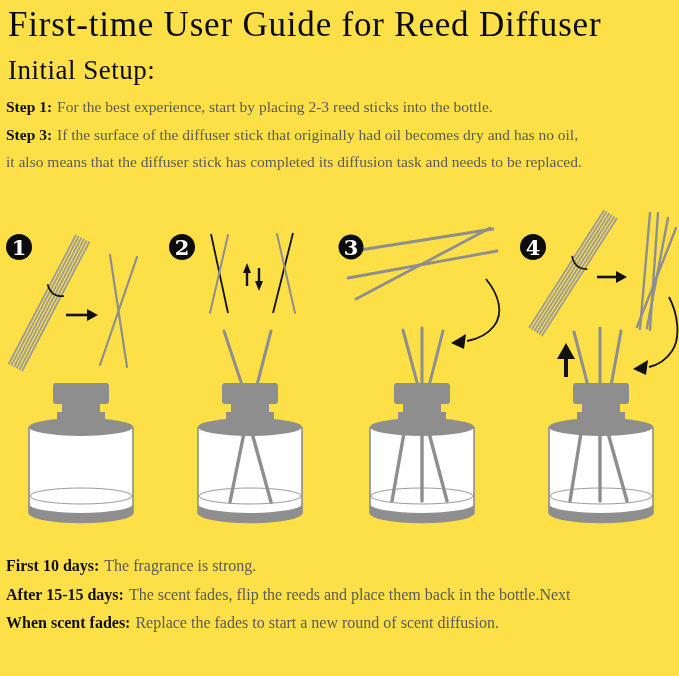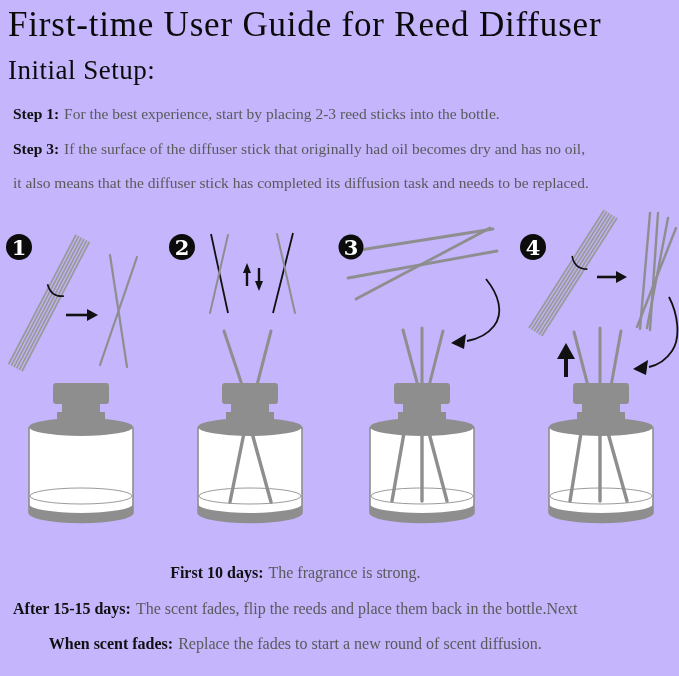--- a/index.html
+++ b/index.html
@@ -1,40 +1,40 @@
 <!DOCTYPE html>
 <html><head>
 <meta charset="utf-8">
 <style>
   html,body{margin:0;padding:0;background:#fff;}
   .page{
-    position:relative;width:679px;height:676px;background:#c4b5fd;overflow:hidden;
+    position:relative;width:679px;height:676px;background:#fde047;overflow:hidden;
     font-family:"Liberation Serif","DejaVu Serif",serif;color:#0a0a0a;
   }
   .title{
     position:absolute;top:2px;left:8px;font-size:35px;line-height:46px;
     letter-spacing:0.8px;white-space:nowrap;color:#0a0a0a;font-weight:normal;margin:0;
   }
   .setup-heading{
     position:absolute;top:52px;left:8px;font-size:27px;line-height:37px;
     color:#0a0a0a;font-weight:normal;margin:0;letter-spacing:0.5px;text-align:right;
   }
   .steps{
     position:absolute;top:93px;left:5px;font-size:15.5px;line-height:26.5px;
     color:#5a5a5a;white-space:nowrap;
   }
-  .steps p, .diffusion p{margin:8px;}
+  .steps p, .diffusion p{margin:1px;}
   .lbl{color:#101010;font-weight:600;margin-right:5px;}
   .diagram{position:absolute;top:210px;left:0;}
   .diffusion{position:absolute;top:551px;left:5px;white-space:nowrap;}
   .diffusion h2{
     margin:0 0 7px 0;font-size:31px;line-height:40px;font-weight:normal;
     color:#0a0a0a;letter-spacing:0.3px;
   }
-  .diffusion .line{font-size:16px;line-height:27.5px;color:#5a5a5a;text-align:center;}
+  .diffusion .line{font-size:16px;line-height:27.5px;color:#5a5a5a;}
   
   .stick{stroke:#8e8e8e;stroke-linecap:round;fill:none;}
   .bundle-line{stroke:#9a9a9a;stroke-width:1.8;fill:none;}
   .ink{stroke:#111111;fill:none;}
   .head{fill:#111111;stroke:none;}
   .badge-circle{fill:#0c0c0c;}
   .badge-num{
     fill:#ffffff;font-family:"DejaVu Serif","Liberation Serif",serif;
     font-weight:bold;font-size:21px;text-anchor:middle;
   }

